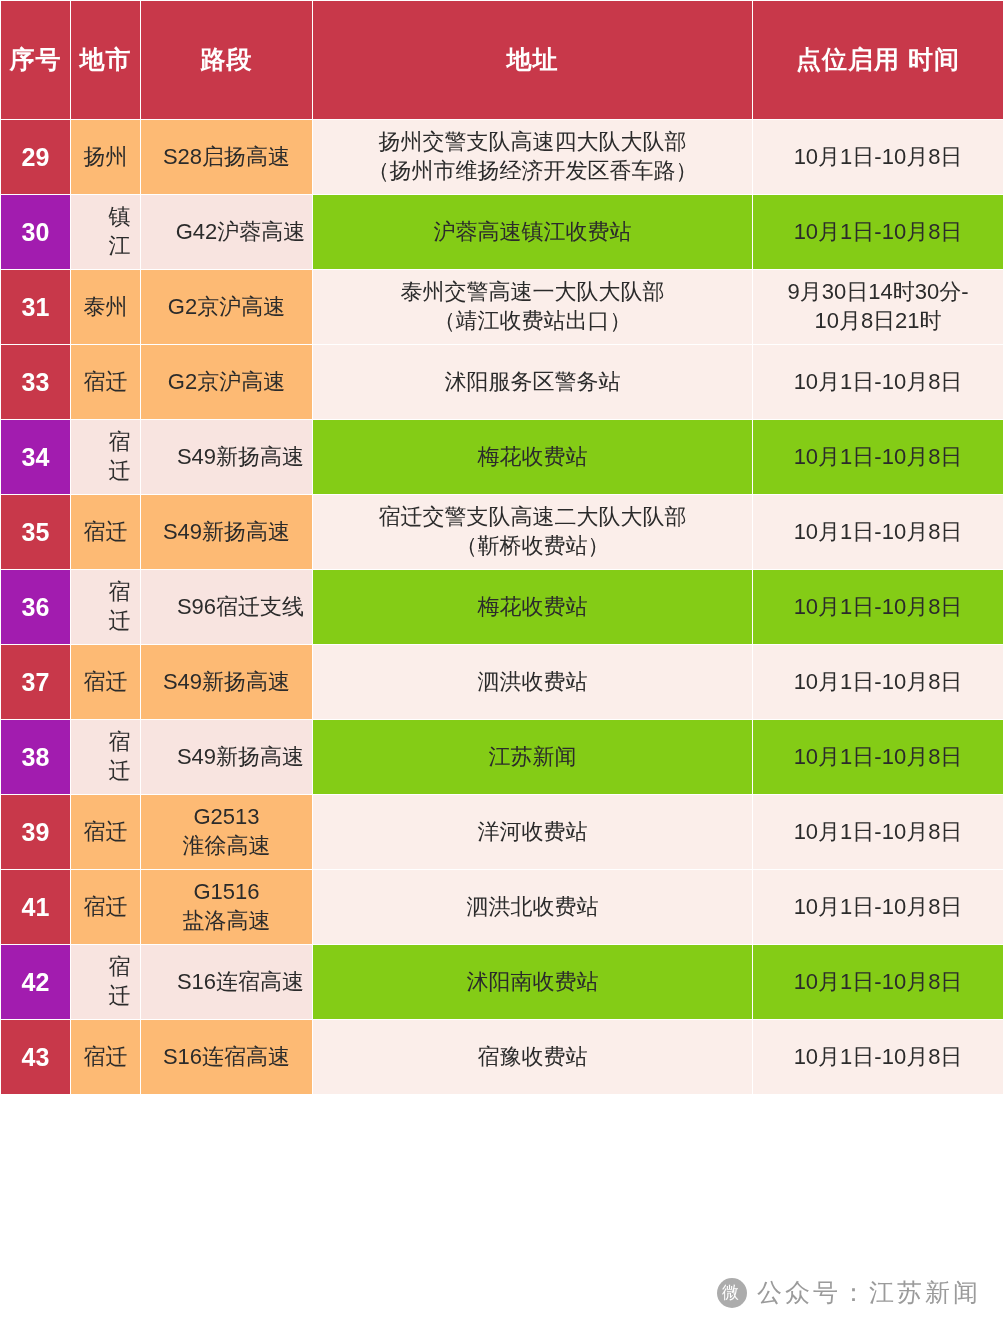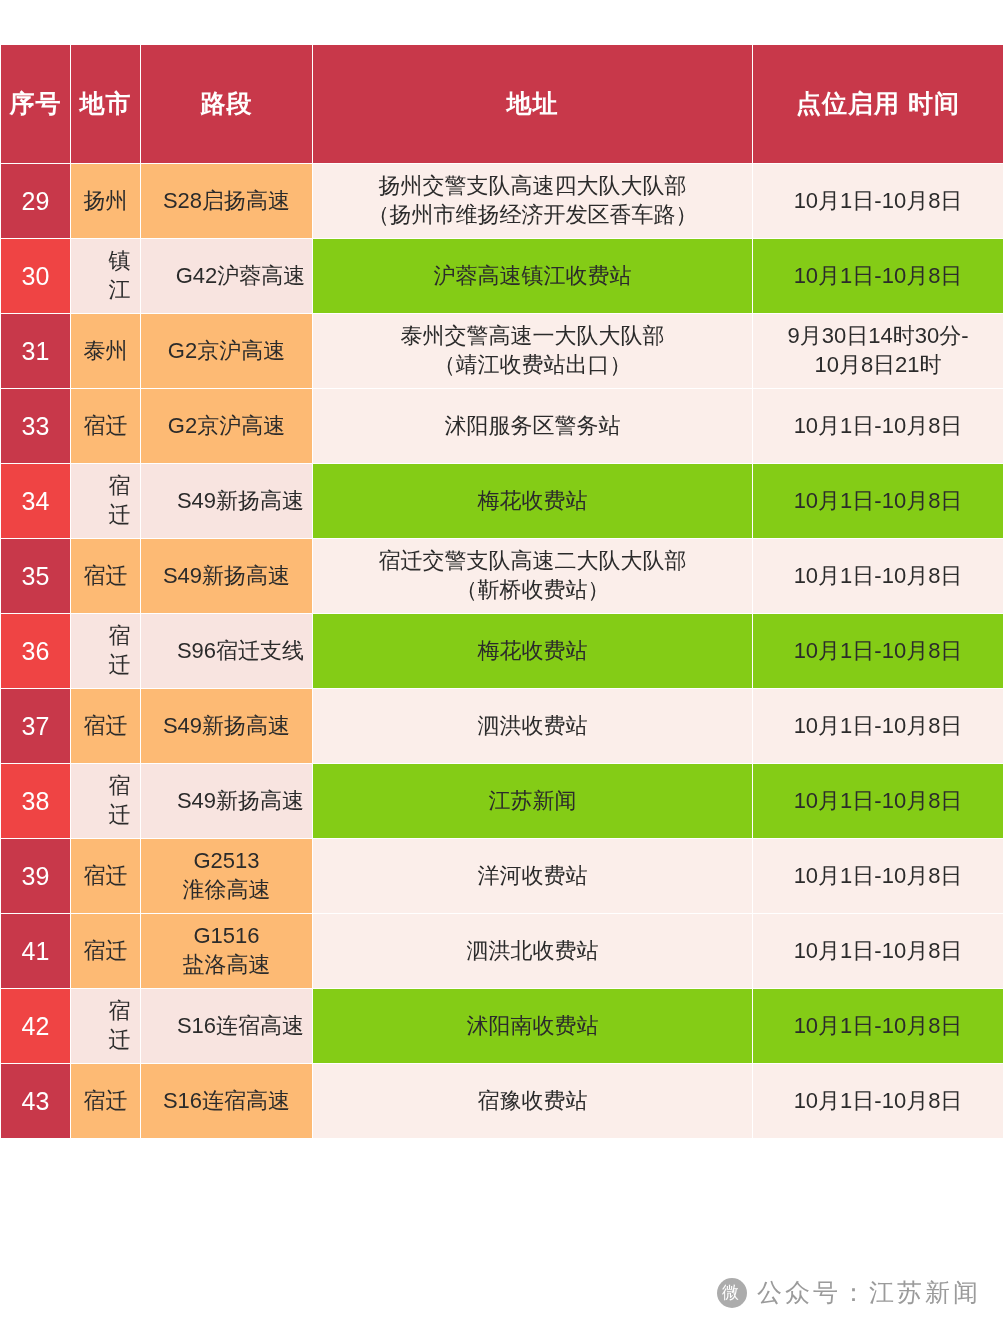--- a/index.html
+++ b/index.html
@@ -11,21 +11,20 @@
     width: 1003px;
     height: 1327px;
     font-family: "Liberation Sans", "DejaVu Sans", sans-serif;
     overflow: hidden;
     position: relative;
   }
   .table {
     width: 1003px;
     border-collapse: collapse;
     table-layout: fixed;
-    margin-top: 44px;
   }
   .table td, .table th {
     border: 1px solid #ffffff;
     padding: 0;
     text-align: center;
     vertical-align: middle;
   }
   
   thead th {
     background: #c8384a;
@@ -46,25 +45,25 @@
   
   td {
     font-size: 22px;
     color: #2b2b2b;
     line-height: 1.3;
     height: 74px;
   }
   td.no {
     background: #c8384a;
     color: #ffffff;
-    font-weight: normal;
+    font-weight: bold;
     font-size: 25px;
   }
   tr.alt td.no {
-    background: #ef4444;
+    background: #a21caf;
   }
   td.city, td.road {
     background: #fdba74;
     font-size: 22px;
   }
   tr.alt td.city, tr.alt td.road {
     background: #f8e4e0;
     padding-left: 28px;
   }
   td.addr, td.time {

